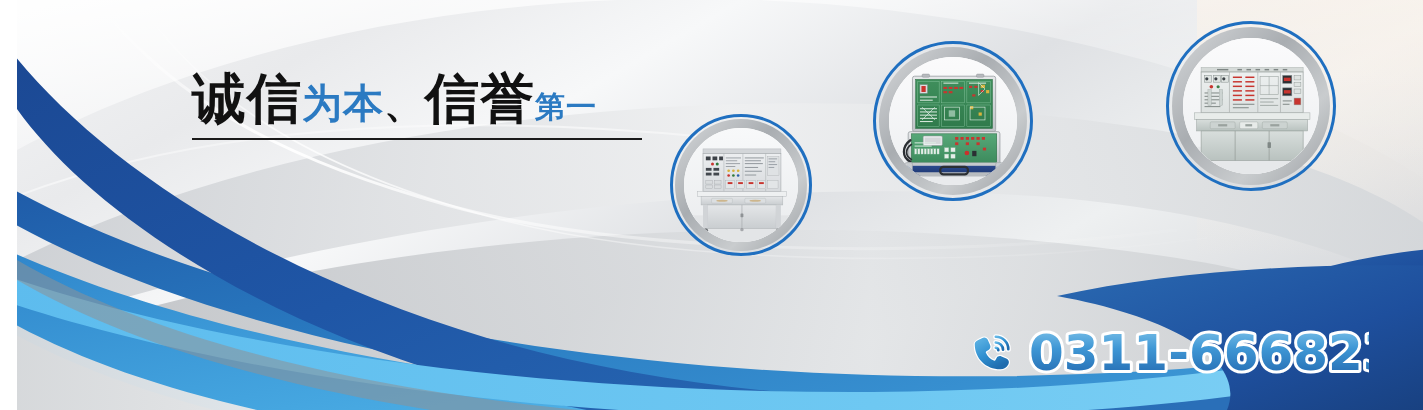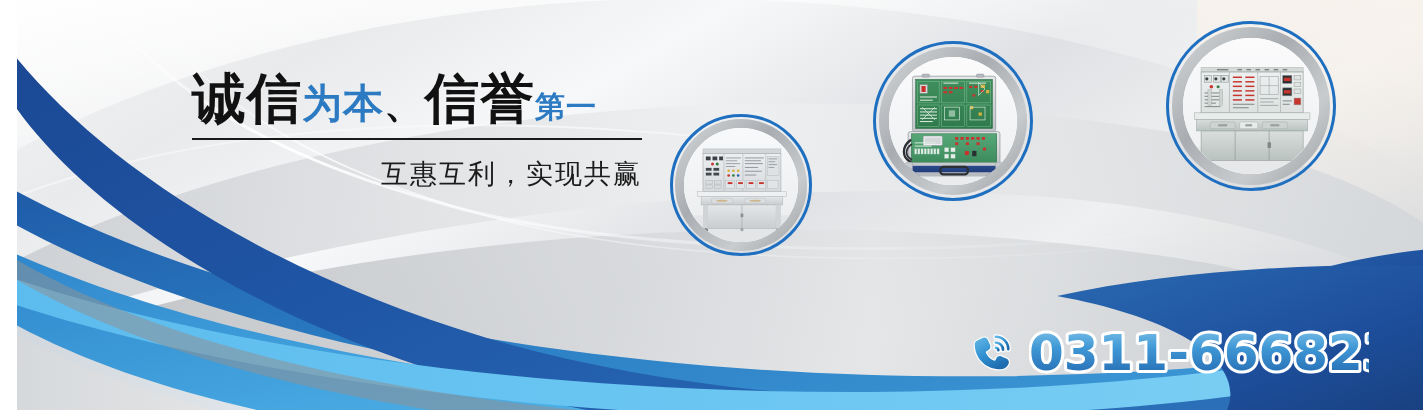--- a/index.html
+++ b/index.html
@@ -212,21 +212,20 @@
 
     <path d="M1423,248 C1330,256 1240,282 1180,318 C1300,302 1390,300 1423,304 Z" fill="url(#wDeepR)"></path>
     <path d="M1040,296 C1150,272 1290,262 1423,266 L1423,410 L1210,410 C1230,362 1160,318 1040,296 Z" fill="url(#wDeepR)"></path>
   </svg>
 
   <div id="headline">
     <div class="title-line">
       <span class="t-big">诚信</span><span class="t-mid">为本</span><span class="t-dun">、</span><span class="t-big">信誉</span><span class="t-small">第一</span>
     </div>
     <div id="title-rule"></div>
-    <div id="subtitle">互惠互利，实现共赢</div>
   </div>
 
   <div class="product-circle" id="pc1" style="left:653px;top:114px;width:142px;height:142px;">
     <div class="pc-ring-outer"></div>
     <div class="pc-ring-gray" style="left:5px;top:5px;right:5px;bottom:5px;"></div>
     <div class="pc-photo" style="left:14px;top:14px;right:14px;bottom:14px;">
       <svg viewBox="0 0 120 120">
         <defs>
           <linearGradient id="pwall" x1="0" y1="0" x2="0" y2="1">
             <stop offset="0%" stop-color="#f8f9fa"></stop>

